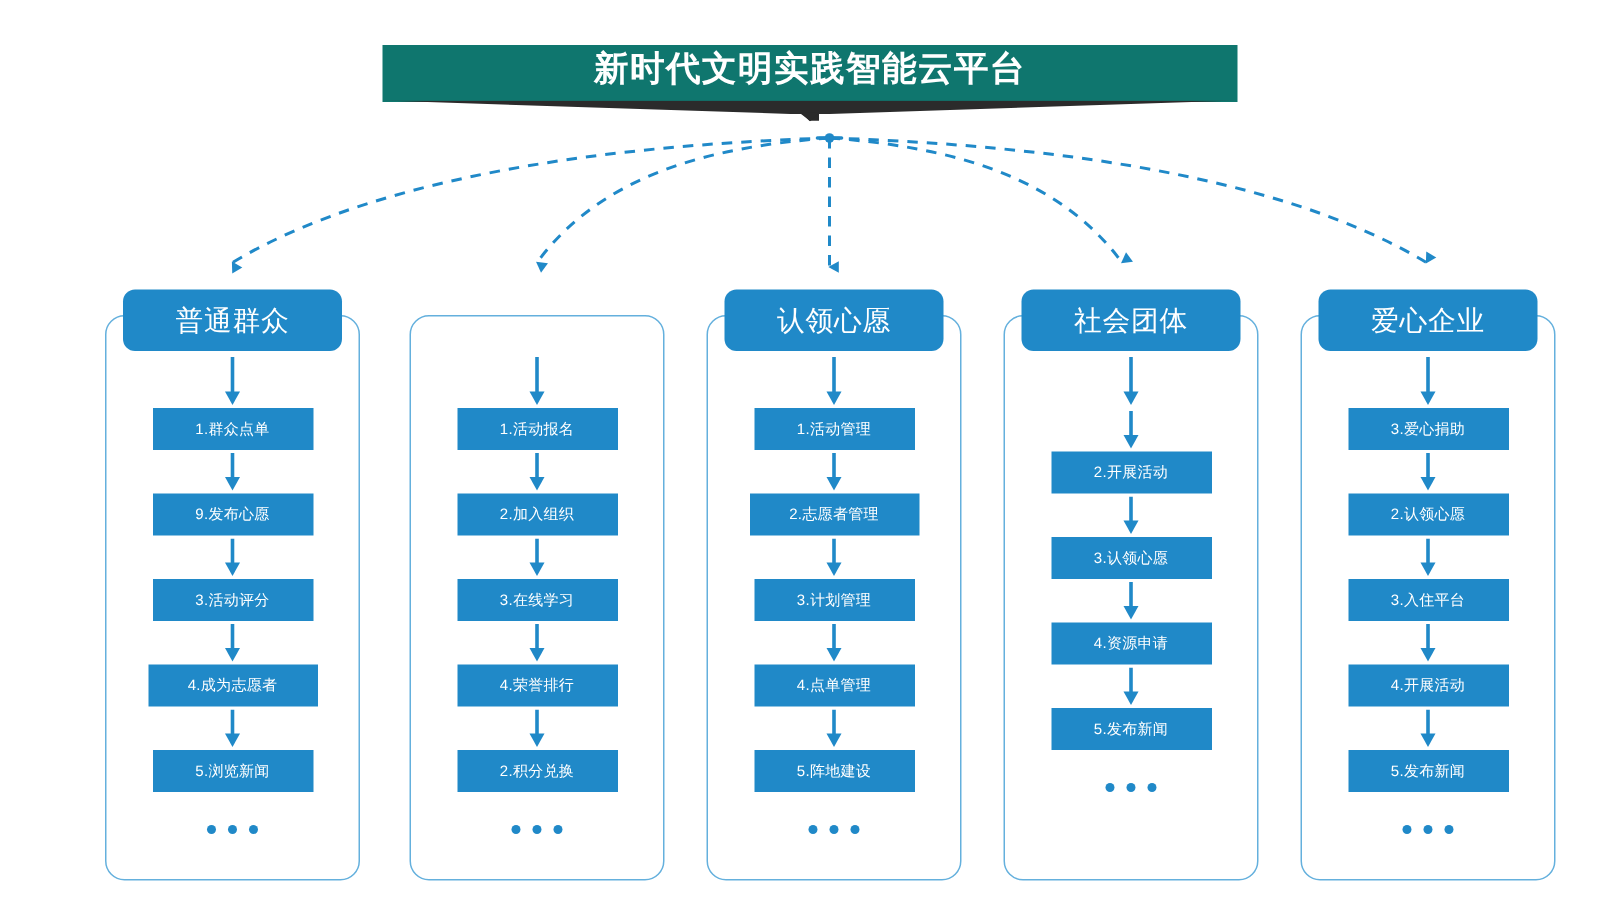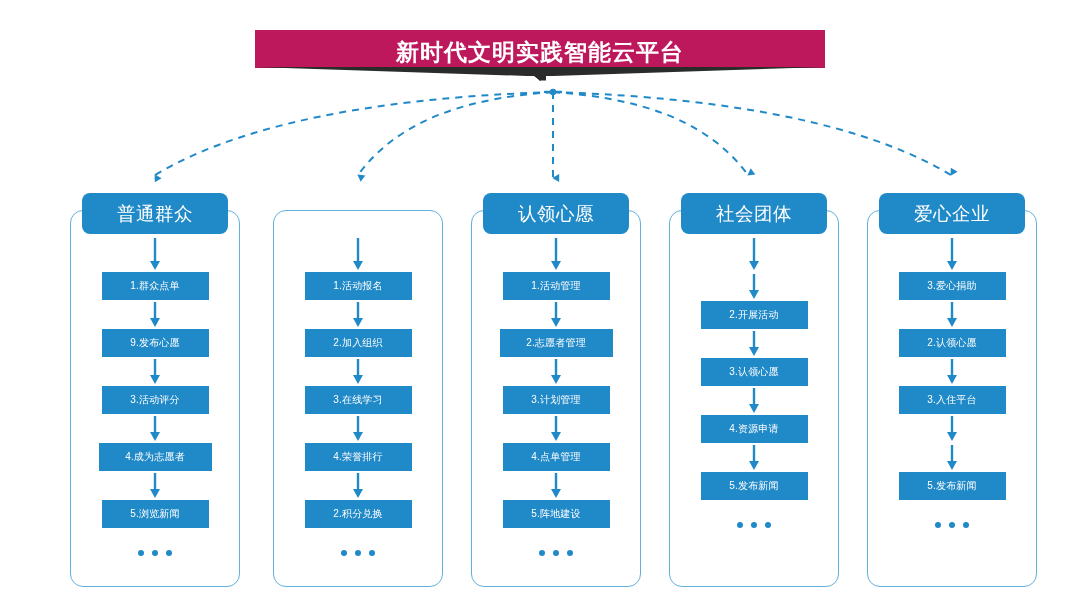--- a/index.html
+++ b/index.html
@@ -8,22 +8,22 @@
     background: #ffffff;
     font-family: "Liberation Sans", "DejaVu Sans", sans-serif;
     overflow: hidden;
   }
   #stage { position: relative; width: 1080px; height: 611px; background:#fff; }
 
   
   #title-wrap { position:absolute; left:255px; top:30px; width:570px; height:38px; }
   #title-bar {
     position:absolute; inset:0;
-    background:#be185d;
-    display:flex; align-items:flex-end; justify-content:center;
+    background:#0f766e;
+    display:flex; align-items:flex-start; justify-content:center;
   }
   #title-text {
     color:#ffffff; font-size:23px; font-weight:bold; letter-spacing:1px;
     white-space:nowrap;
   }
   #title-shadow {
     position:absolute; left:255px; top:67px; width:570px; height:14px;
     overflow:hidden;
   }
   #title-shadow svg { display:block; }
@@ -310,20 +310,21 @@
             <path d="M1 16 L11 16 L6 25 Z" fill="#2089c8"></path>
           </svg>
         </div>
       <div class="item">3.入住平台</div>
       <div class="arrow-gap">
           <svg width="12" height="26" viewBox="0 0 12 26">
             <path d="M6 0 L6 17" stroke="#2089c8" stroke-width="2.4"></path>
             <path d="M1 16 L11 16 L6 25 Z" fill="#2089c8"></path>
           </svg>
         </div>
+      <div class="item">4.开展活动</div>
       <div class="arrow-gap">
           <svg width="12" height="26" viewBox="0 0 12 26">
             <path d="M6 0 L6 17" stroke="#2089c8" stroke-width="2.4"></path>
             <path d="M1 16 L11 16 L6 25 Z" fill="#2089c8"></path>
           </svg>
         </div>
       <div class="item">5.发布新闻</div>
       <div class="dots">
           <span></span>
           <span></span>

